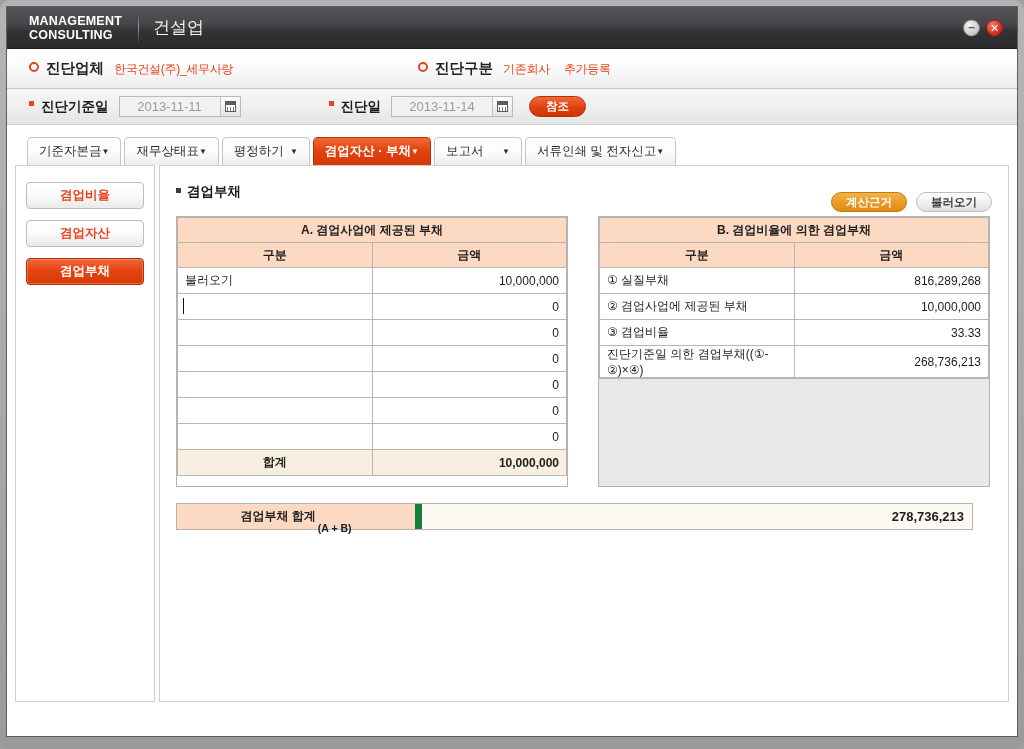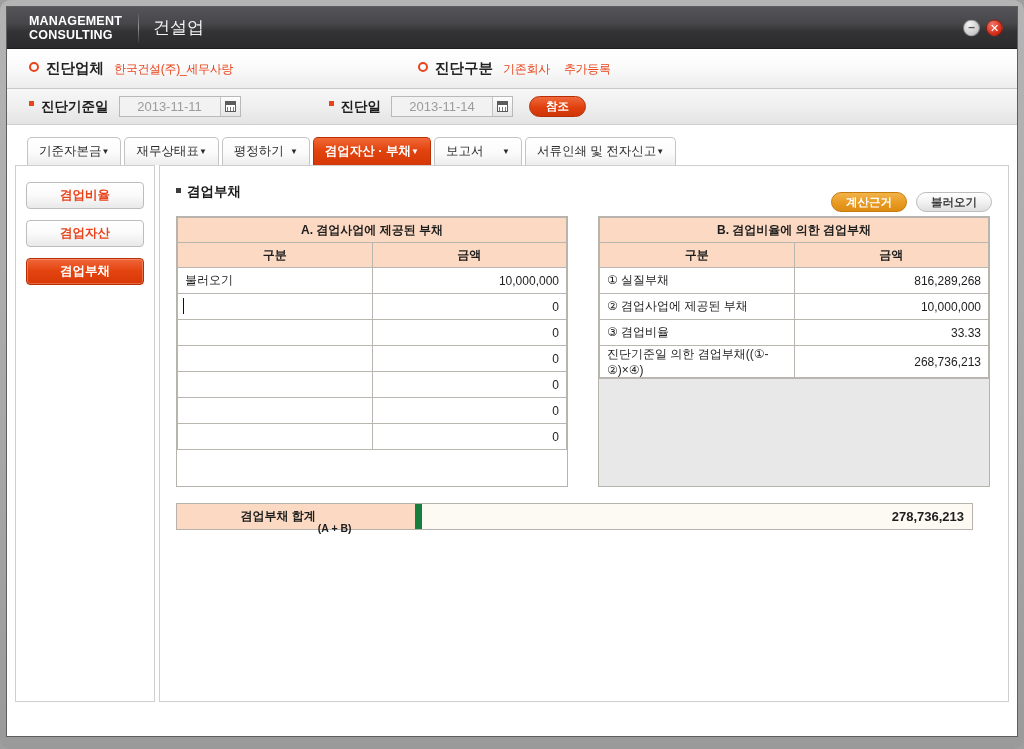--- a/index.html
+++ b/index.html
@@ -373,20 +373,24 @@
                   <td class="amt">0</td>
                 </tr>
                 <tr>
                   <td class="name"></td>
                   <td class="amt">0</td>
                 </tr>
                 <tr>
                   <td class="name"></td>
                   <td class="amt">0</td>
                 </tr>
+                <tr class="sum">
+                  <td class="name">합계</td>
+                  <td class="amt">10,000,000</td>
+                </tr>
               </tbody>
             </table>
           </div>
 
           <div class="tbl-wrap right">
             <table class="grid">
               <thead>
                 <tr>
                   <th class="th-title" colspan="2">B. 겸업비율에 의한 겸업부채</th>
                 </tr>

